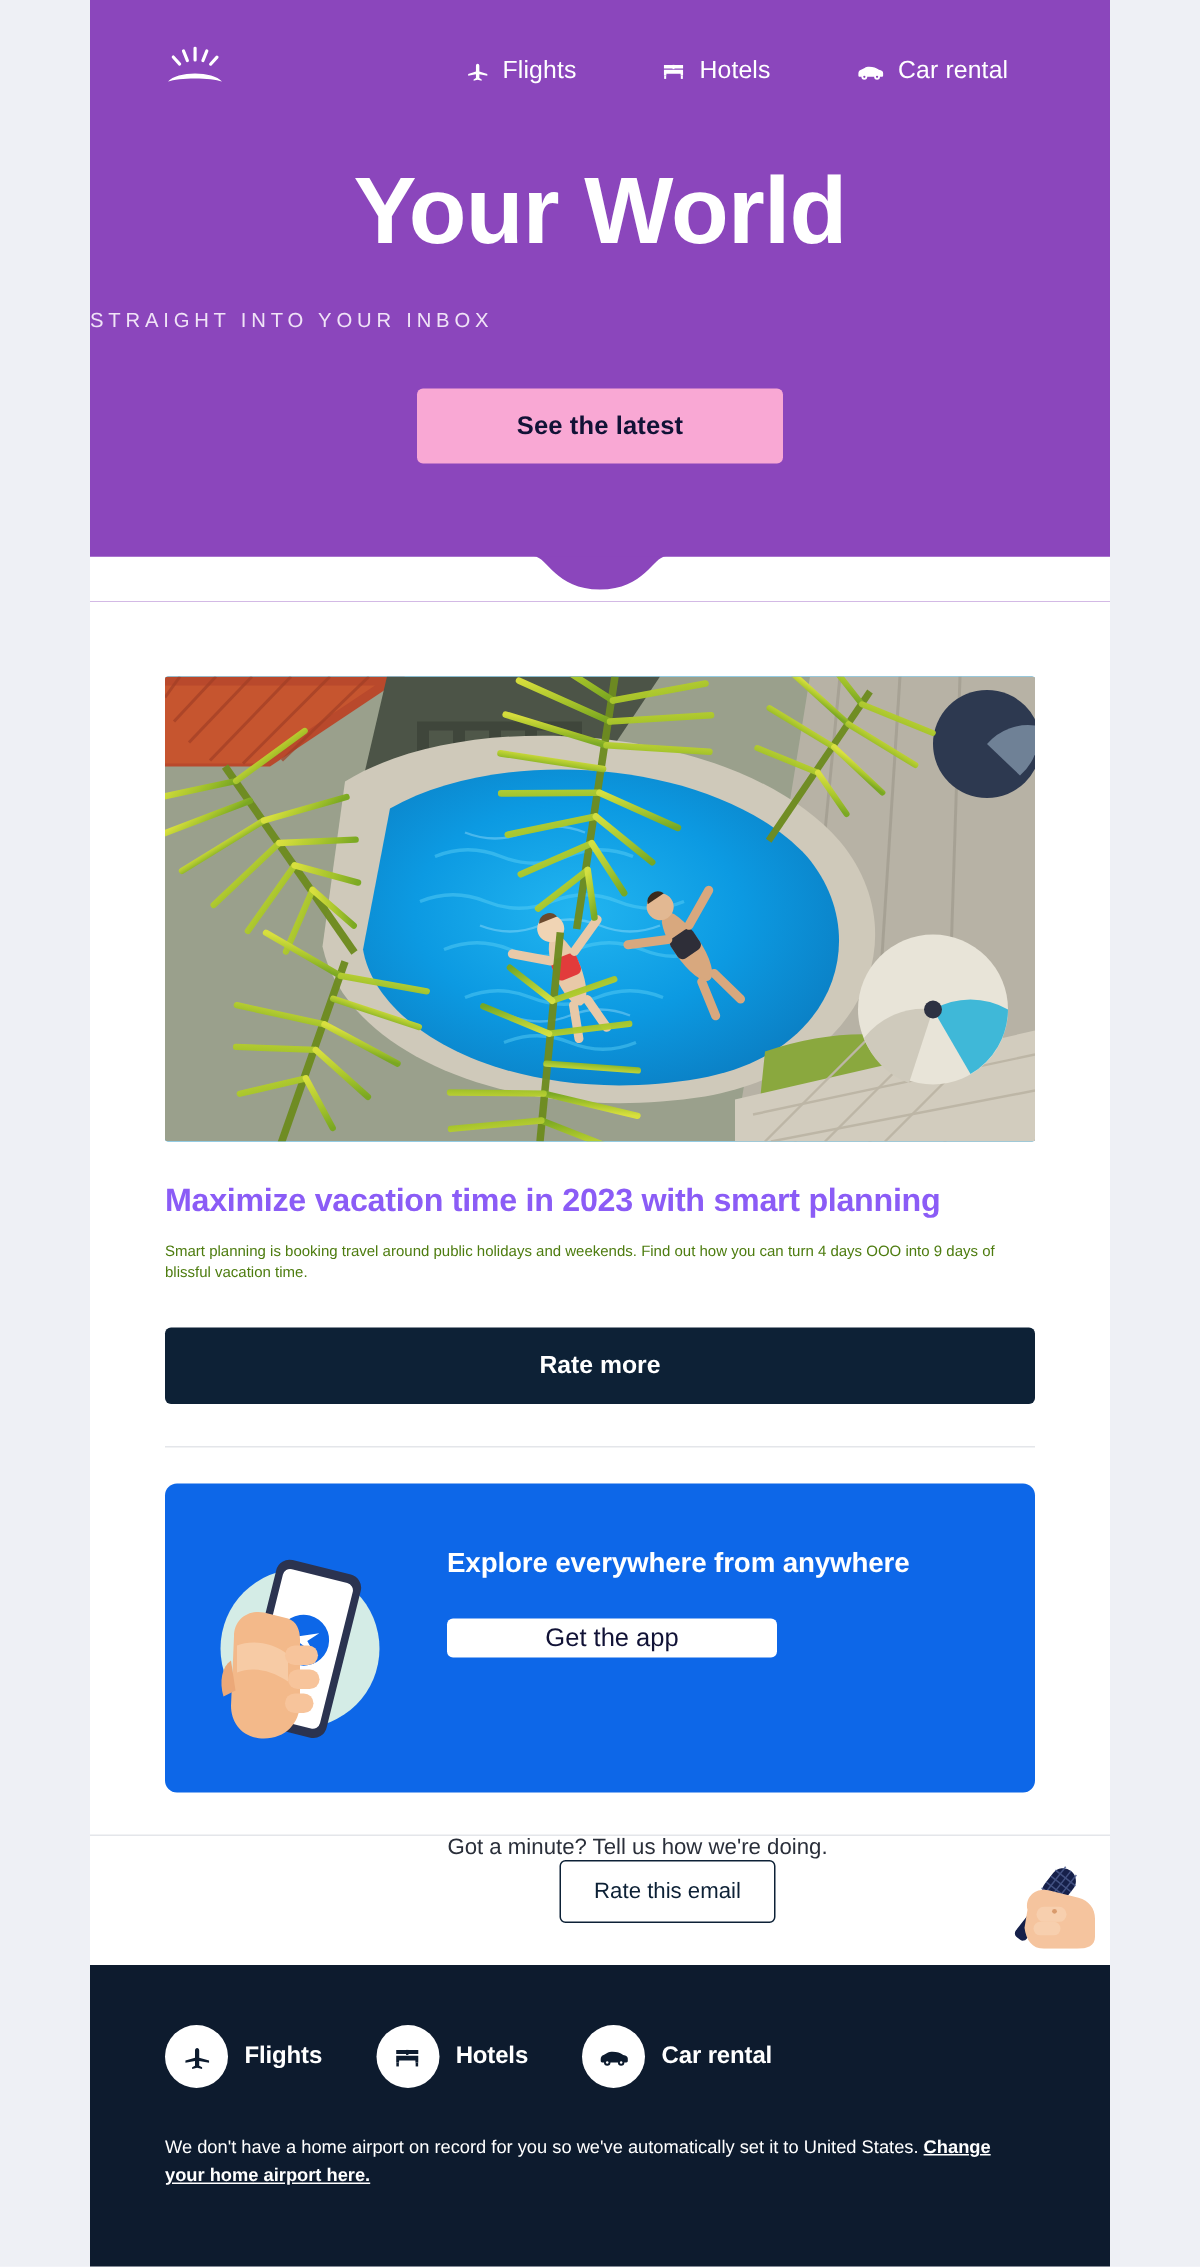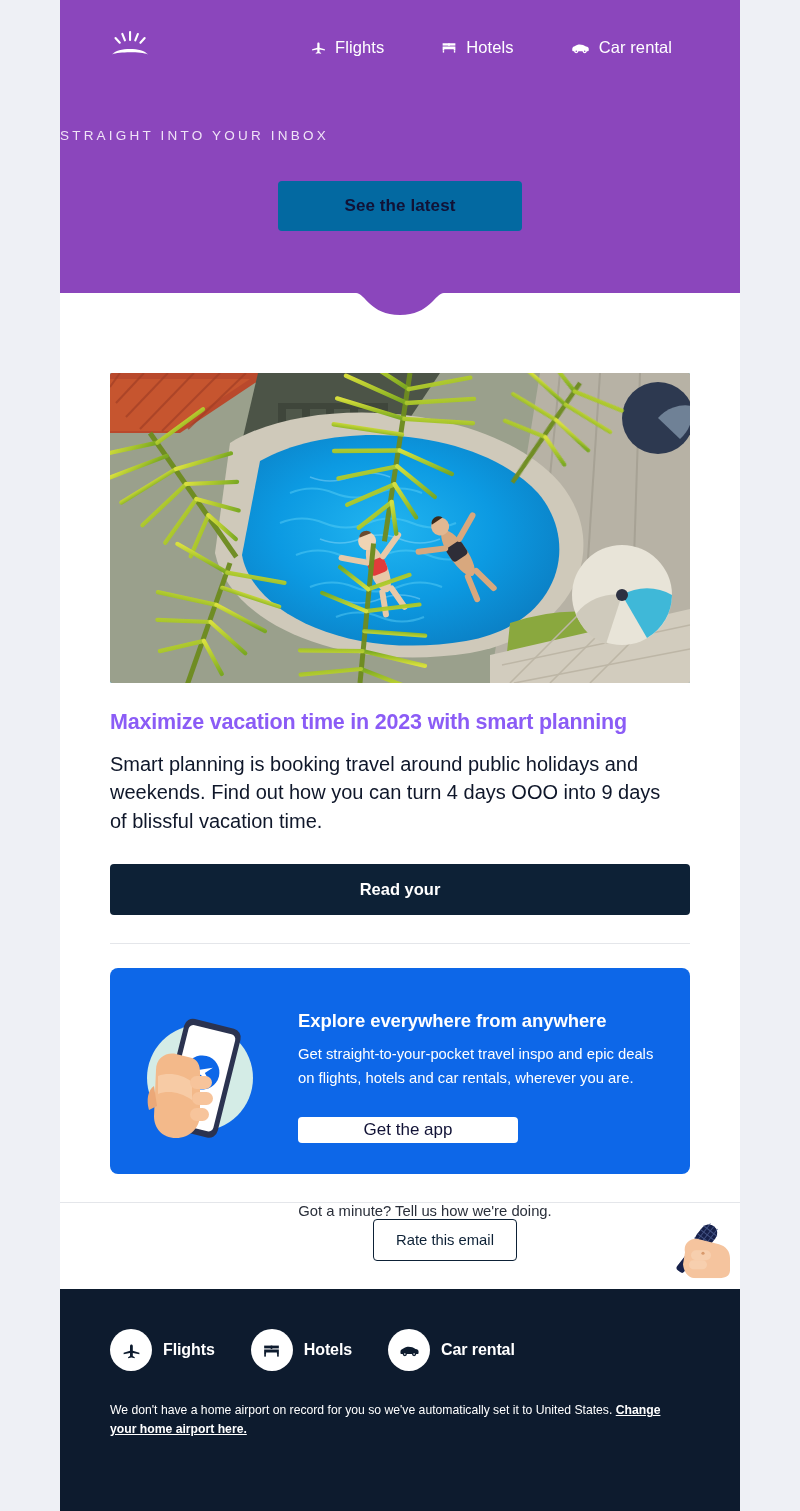--- a/index.html
+++ b/index.html
@@ -65,21 +65,21 @@
   .hero-sub {
     color: #f0e3f7;
     font-size: 13.5px;
     letter-spacing: 3.2px;
     padding-top: 33px;
     font-weight: 400;
   }
   .hero-btn-row { text-align: center; padding-top: 38px; padding-bottom: 63px; }
   .hero-btn {
     display: inline-block;
-    background: #0369a1;
+    background: #f9a8d4;
     color: #111236;
     border: none;
     border-radius: 4px;
     font-size: 17px;
     font-weight: 700;
     font-family: inherit;
     padding: 15px 0;
     width: 244px;
     cursor: pointer;
     letter-spacing: .1px;
@@ -105,22 +105,22 @@
   .article-img svg { display:block; }
   .article-title {
     font-size: 21.5px;
     font-weight: 700;
     color: #8b5cf6;
     line-height: 1.3;
     padding-top: 26px;
     letter-spacing: -.2px;
   }
   .article-body {
-    font-size: 20px;
-    color: #0f172a;
+    font-size: 10px;
+    color: #4d7c0f;
     line-height: 1.42;
     padding-top: 13px;
     max-width: 565px;
   }
   .article-btn {
     display: block;
     width: 580px;
     margin-top: 29px;
     background: #0d2136;
     color: #ffffff;
@@ -286,20 +286,21 @@
                 <circle cx="19.6" cy="13.9" r="2.6" fill="#ffffff"></circle>
                 <circle cx="8.3" cy="13.9" r="1" fill="#8b46bc"></circle>
                 <circle cx="19.6" cy="13.9" r="1" fill="#8b46bc"></circle>
               </svg>
           </span>
           <span>Car rental</span>
         </a>
       </div>
     </div>
 
+    <h1 class="hero-title">Your World</h1>
     <div class="hero-sub">STRAIGHT INTO YOUR INBOX</div>
     <div class="hero-btn-row">
       <button class="hero-btn">See the latest</button>
     </div>
 
     <svg class="hero-notch" viewBox="0 0 680 30" preserveAspectRatio="none">
       <path d="M0,0 H680 V0 H296 C305,0 310,22 340,22 C370,22 375,0 384,0 H0 Z" fill="#8b46bc"></path>
       <path d="M0,0 H296 C305,0 310,22 340,22 C370,22 375,0 384,0 H680 V30 H0 Z" fill="#ffffff"></path>
     </svg>
   </div>
@@ -503,21 +504,21 @@
                 <path d="M6 64 L38 74"></path>
               </g>
             </g>
           </g>
         </g>
       </svg>
     </div>
 
     <h2 class="article-title">Maximize vacation time in 2023 with smart planning</h2>
     <p class="article-body">Smart planning is booking travel around public holidays and weekends. Find out how you can turn 4 days OOO into 9 days of blissful vacation time.</p>
-    <button class="article-btn">Read your</button>
+    <button class="article-btn">Rate more</button>
     <div class="divider"></div>
   </div>
 
   <div class="promo-outer">
     <div class="promo">
       <div class="promo-illus">
         <svg width="150" height="132" viewBox="0 0 150 132" aria-hidden="true">
           <circle cx="72" cy="62" r="53" fill="#d4ece6"></circle>
           <g transform="rotate(14 72 62)">
             <rect x="44" y="6" width="58" height="112" rx="9" fill="#2b3350"></rect>
@@ -530,21 +531,20 @@
           <g fill="#f7c49b">
             <rect x="62" y="60" width="22" height="13" rx="6.5"></rect>
             <rect x="64" y="76" width="21" height="13" rx="6.5"></rect>
             <rect x="62" y="92" width="19" height="13" rx="6.5"></rect>
           </g>
           <path d="M26 70 c-6 4 -8 14 -5 24 l8 -4 z" fill="#eba878"></path>
         </svg>
       </div>
       <div class="promo-text">
         <div class="promo-title">Explore everywhere from anywhere</div>
-        <p class="promo-body">Get straight-to-your-pocket travel inspo and epic deals on flights, hotels and car rentals, wherever you are.</p>
         <button class="promo-btn">Get the app</button>
       </div>
     </div>
   </div>
 
   <div class="rate-divider"></div>
   <div class="rate-row">
     <span class="rate-text">Got a minute? Tell us how we're doing.</span>
     <button class="rate-btn">Rate this email</button>
     <div class="mic-illus">

